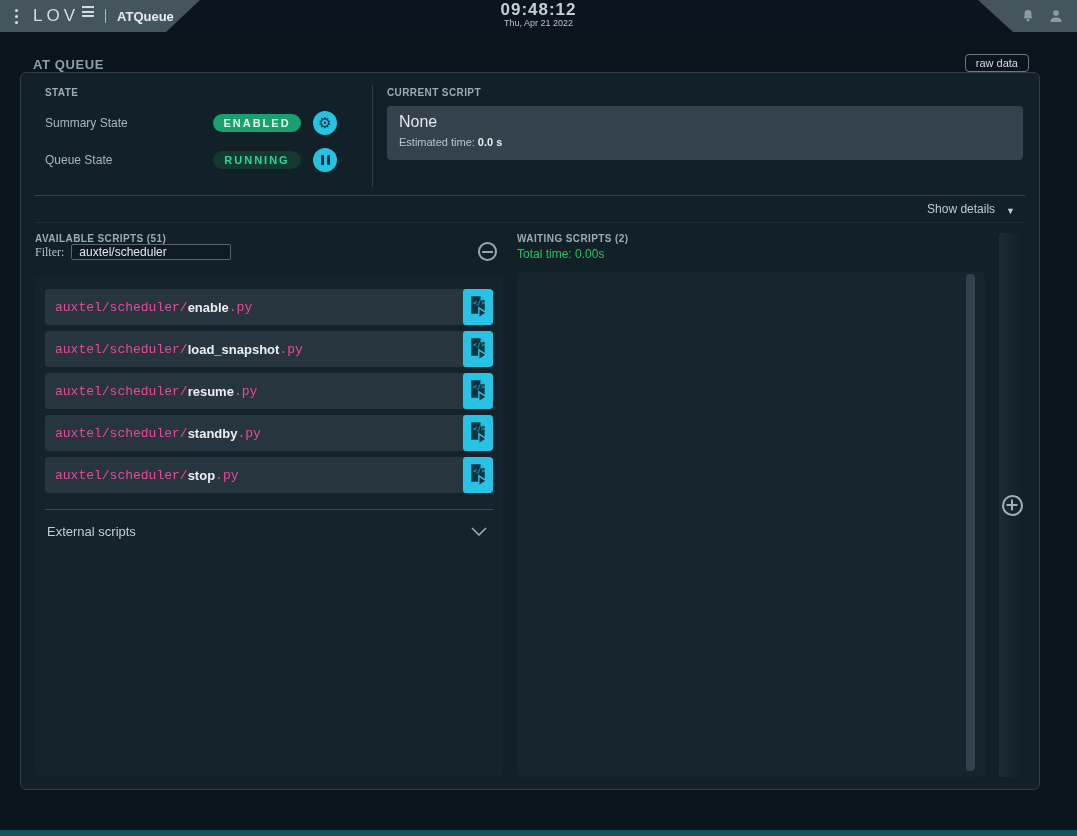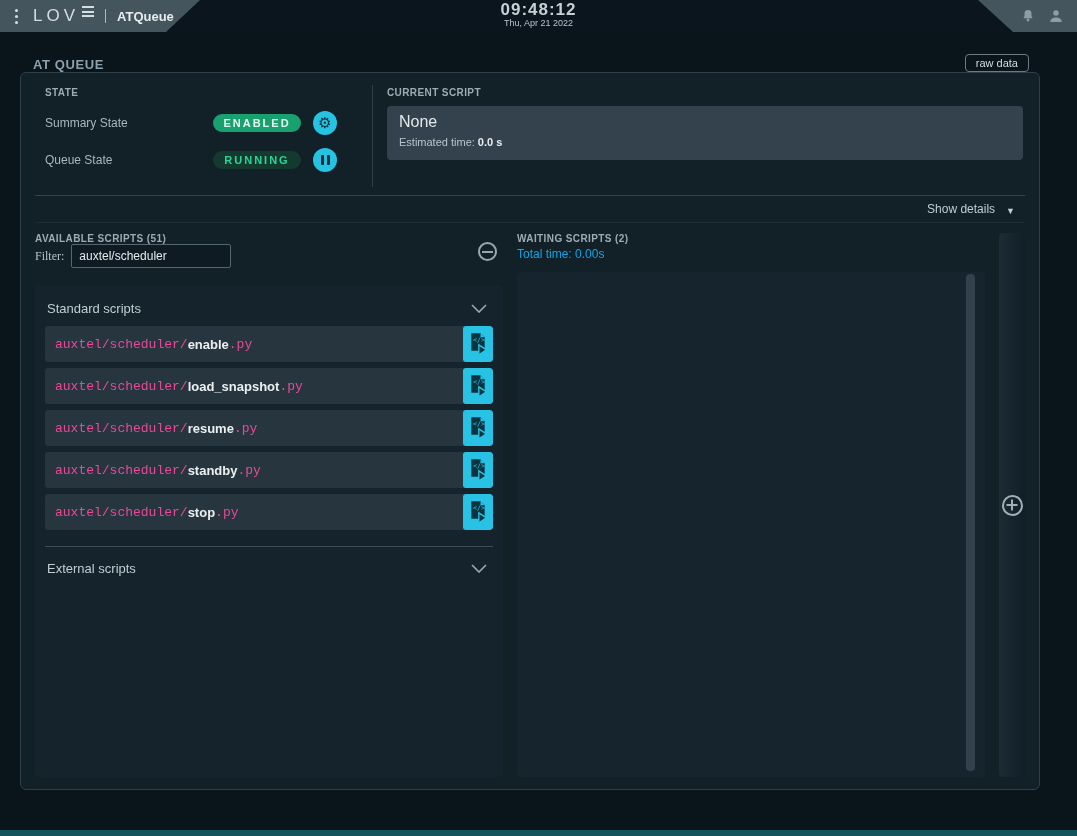--- a/index.html
+++ b/index.html
@@ -99,21 +99,21 @@
   .details-arrow { font-size:9px; color:#c2cdd2; }
 
   
   .scripts-area { flex:1; display:flex; margin-top:10px; gap:14px; min-height:0; }
 
   .avail-col { width:468px; display:flex; flex-direction:column; }
   .avail-heading { }
   .filter-row { display:flex; align-items:center; margin-bottom:17px; position:relative; }
   .filter-label { font-size:12px; color:#b7c2c8; margin-right:7px;font-family:Liberation Serif, serif; }
   .filter-input {
-    width:160px; height:24px; background:#0e1b23; border:1px solid #56666f; border-radius:2px;
+    width:160px; height:16px; background:#0e1b23; border:1px solid #56666f; border-radius:2px;
     color:#e3eaed; font-size:12px; padding:0 7px; font-family:"Liberation Sans", sans-serif;
   }
   .minus-circle {
     position:absolute; right:6px; top:-2px; width:19px; height:19px;
     border:2px solid #98a6ae; border-radius:50%; cursor:pointer;
     display:flex; align-items:center; justify-content:center;
   }
   .minus-circle::before { content:""; width:11px; height:2px; background:#98a6ae; }
 
   .script-list {
@@ -134,21 +134,21 @@
   .sp-path, .sp-ext { color:#ec4899;font-family:Liberation Mono, monospace; }
   .sp-name { color:#eaeff1; font-weight:700; }
   .launch-btn {
     width:30px; background:#28c3e4; border:none; cursor:pointer; border-radius:3px;
     display:flex; align-items:center; justify-content:center; padding:0;
   }
   .group-divider { border-top:1px solid #3c4c56; margin:16px 0 10px 0; }
 
   .waiting-col { flex:1; display:flex; flex-direction:column; min-width:0; }
   .waiting-heading { margin-bottom:3px; }
-  .total-time { font-size:12px; color:#0ea5e9; margin-bottom:11px; }
+  .total-time { font-size:12px; color:#22c55e; margin-bottom:11px; }
   .waiting-list { flex:1; background:#16242d; border-radius:4px; position:relative; }
   .wl-scrollbar {
     position:absolute; top:2px; bottom:6px; right:10px; width:9px;
     background:#33414c; border-radius:4px; cursor:pointer;
   }
 
   .add-strip {
     width:26px; border-radius:4px;
     background:linear-gradient(to right, #1c2b34, #111e27);
     display:flex; align-items:center; justify-content:center;
@@ -263,28 +263,20 @@
       <div class="section-heading avail-heading">AVAILABLE SCRIPTS (51)</div>
 
       <div class="filter-row">
         <span class="filter-label">Filter:</span>
         <input class="filter-input" type="text" value="auxtel/scheduler" style="">
         <span class="minus-circle"></span>
       </div>
 
       <div class="script-list">
 
-        <div class="group-header">
-          <span class="group-label">Standard scripts</span>
-          <span class="chev">
-            <svg width="16" height="9" viewBox="0 0 16 9">
-                <polyline points="1,1 8,8 15,1" fill="none" stroke="#9aabb3" stroke-width="1.6"></polyline>
-              </svg>
-          </span>
-        </div>
 
         <div class="script-row">
           <span class="script-name-wrap">
             <span class="sp-path">auxtel/scheduler/</span>
               <span class="sp-name">enable</span>
               <span class="sp-ext">.py</span>
           </span>
           <button class="launch-btn">
             <svg width="20" height="24" viewBox="0 0 24 28">
               <path d="M4 1 h11 l5 5 v16 h-16 z" fill="#0c3340"></path>

